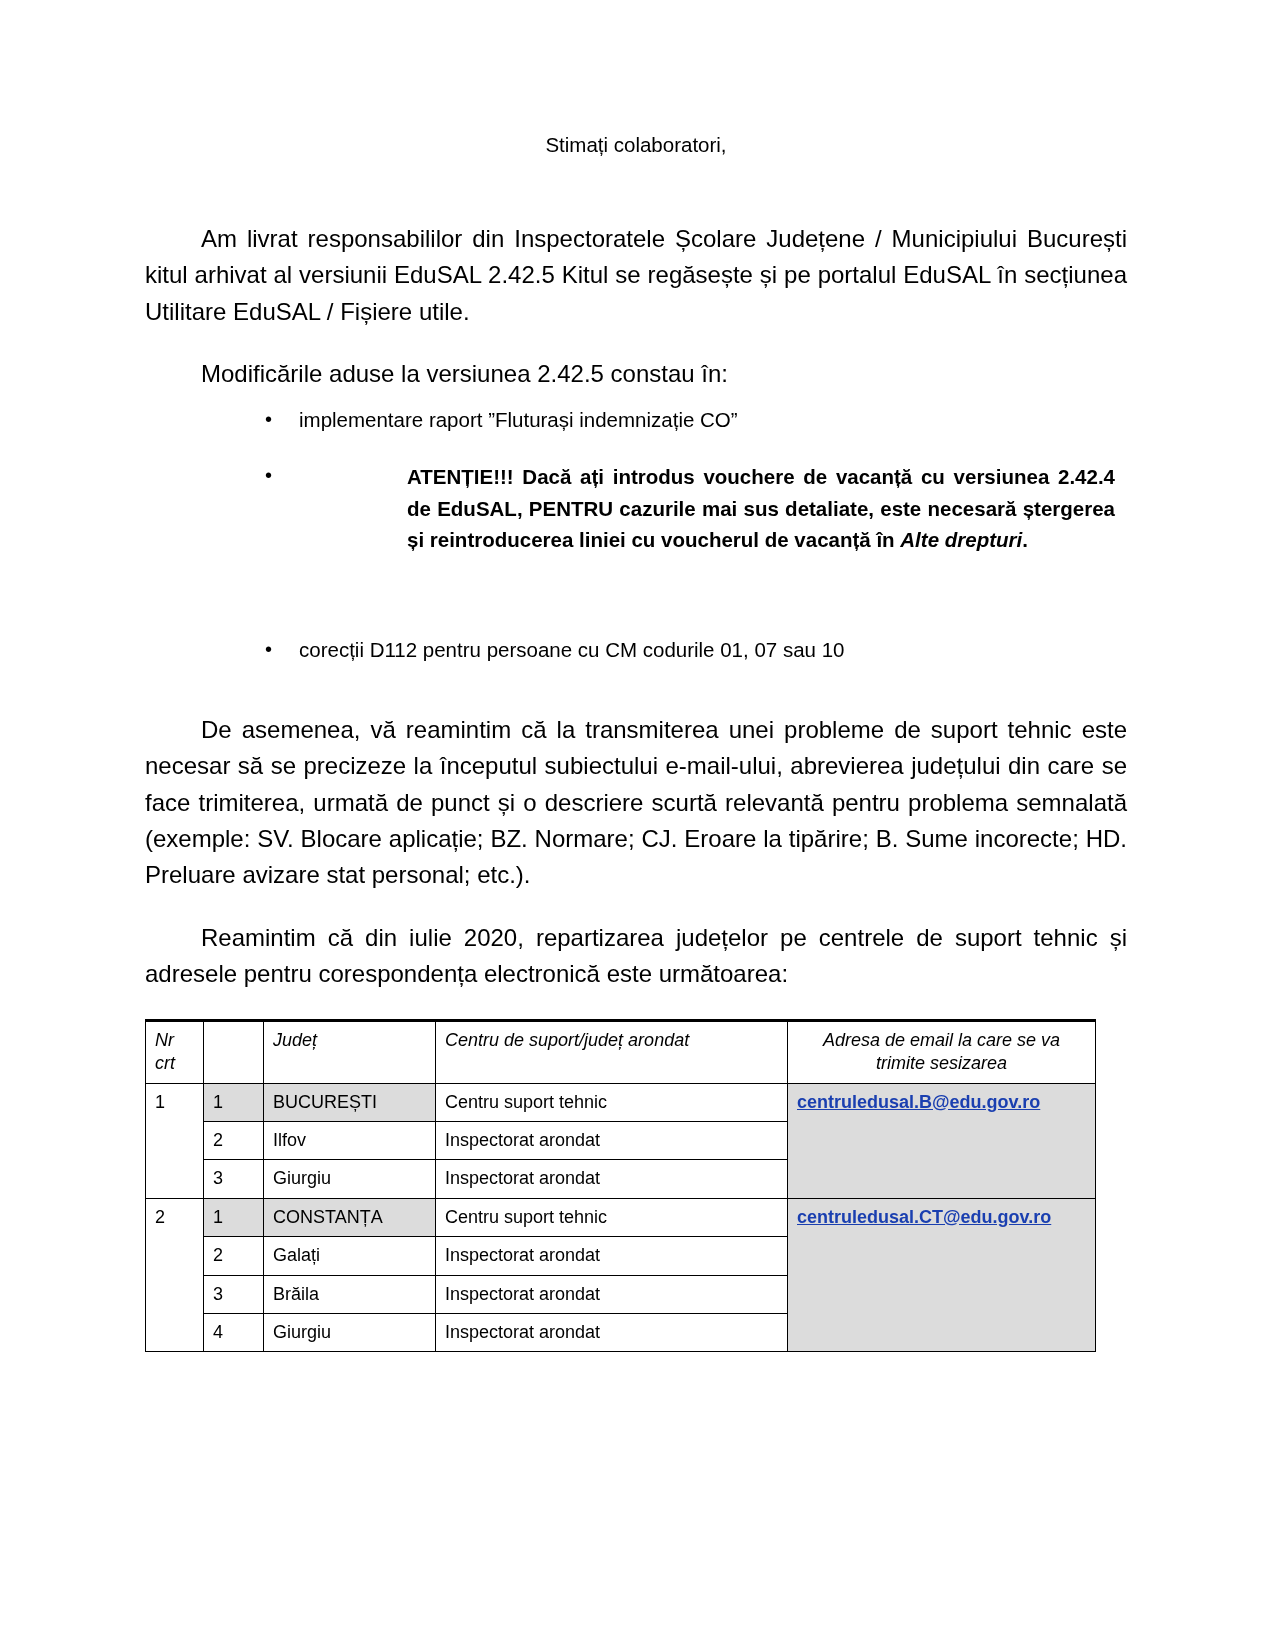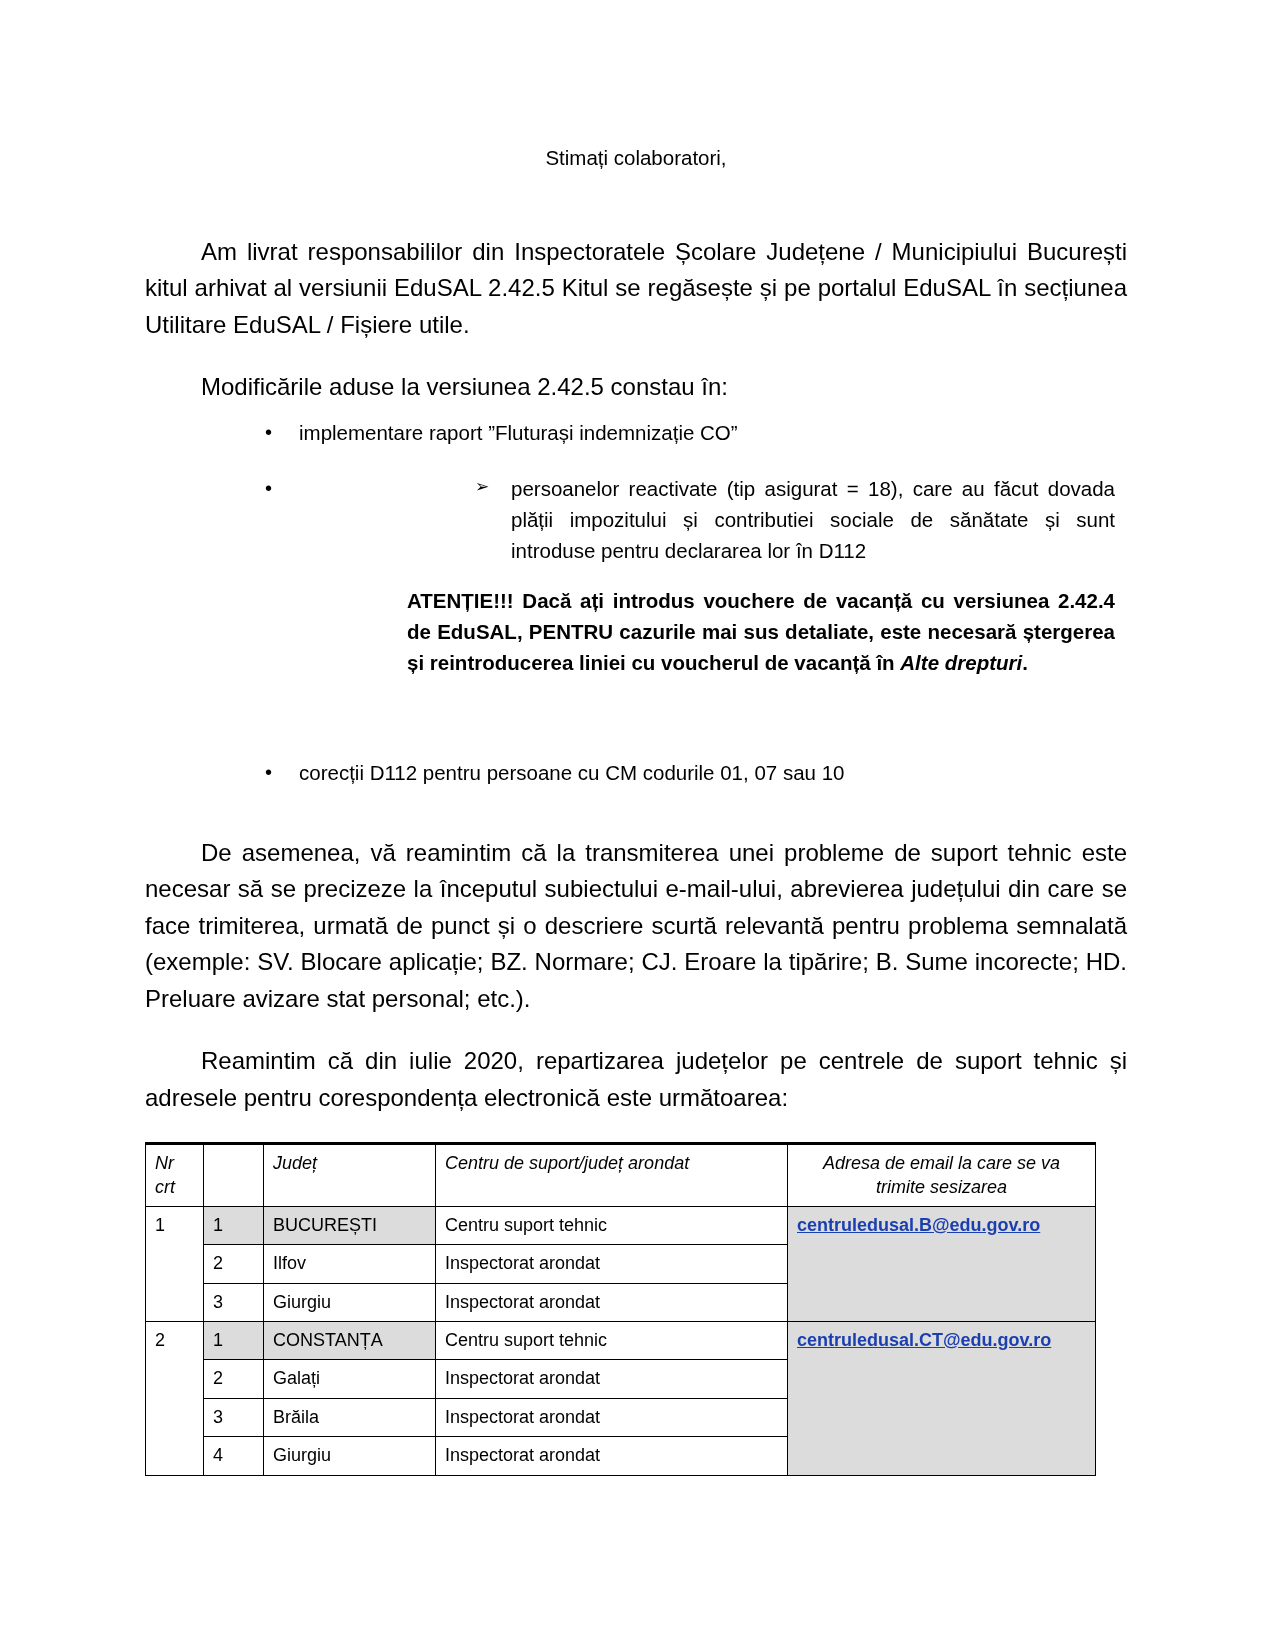--- a/index.html
+++ b/index.html
@@ -18,21 +18,21 @@
   .page {
     box-sizing: border-box;
     width: 1275px;
     min-height: 1650px;
     padding: 130px 148px 0 145px;
   }
   .doc-title {
     text-align: center;
     font-size: 20.5px;
     line-height: 1.5;
-    margin: 13px 0 60px 0;
+    margin: 0 0 60px 0;
   }
   p.para {
     font-size: 24px;
     line-height: 1.52;
     margin: 0 0 26px 0;
     text-align: justify;
     text-indent: 56px;
   }
   p.para.nojust { text-align: left; }
   p.tight { margin-bottom: 12px; }
@@ -141,21 +141,20 @@
   <div class="doc-title">Stimați colaboratori,</div>
 
   <p class="para">Am livrat responsabililor din Inspectoratele Școlare Județene / Municipiului București kitul arhivat al versiunii EduSAL 2.42.5 Kitul se regăsește și pe portalul EduSAL în secțiunea Utilitare EduSAL / Fișiere utile.</p>
 
   <p class="para nojust tight">Modificările aduse la versiunea 2.42.5 constau în:</p>
 
   <ul class="bullets">
     <li>implementare raport ”Fluturași indemnizație CO”</li>
     <li>
       <ul class="arrows">
-        <li>persoanelor reactivate (tip asigurat = 18), care au făcut dovada plății impozitului și contributiei sociale de sănătate și sunt introduse pentru declararea lor în D112</li>
       </ul>
       <div class="attention">
         <span>ATENȚIE!!! Dacă ați introdus vouchere de vacanță cu versiunea 2.42.4 de EduSAL, PENTRU cazurile mai sus detaliate, este necesară ștergerea și reintroducerea liniei cu voucherul de vacanță în </span><i>Alte drepturi</i><span>.</span>
       </div>
     </li>
   </ul>
 
   <div class="spacer-lg"></div>
 
   <ul class="bullets">

